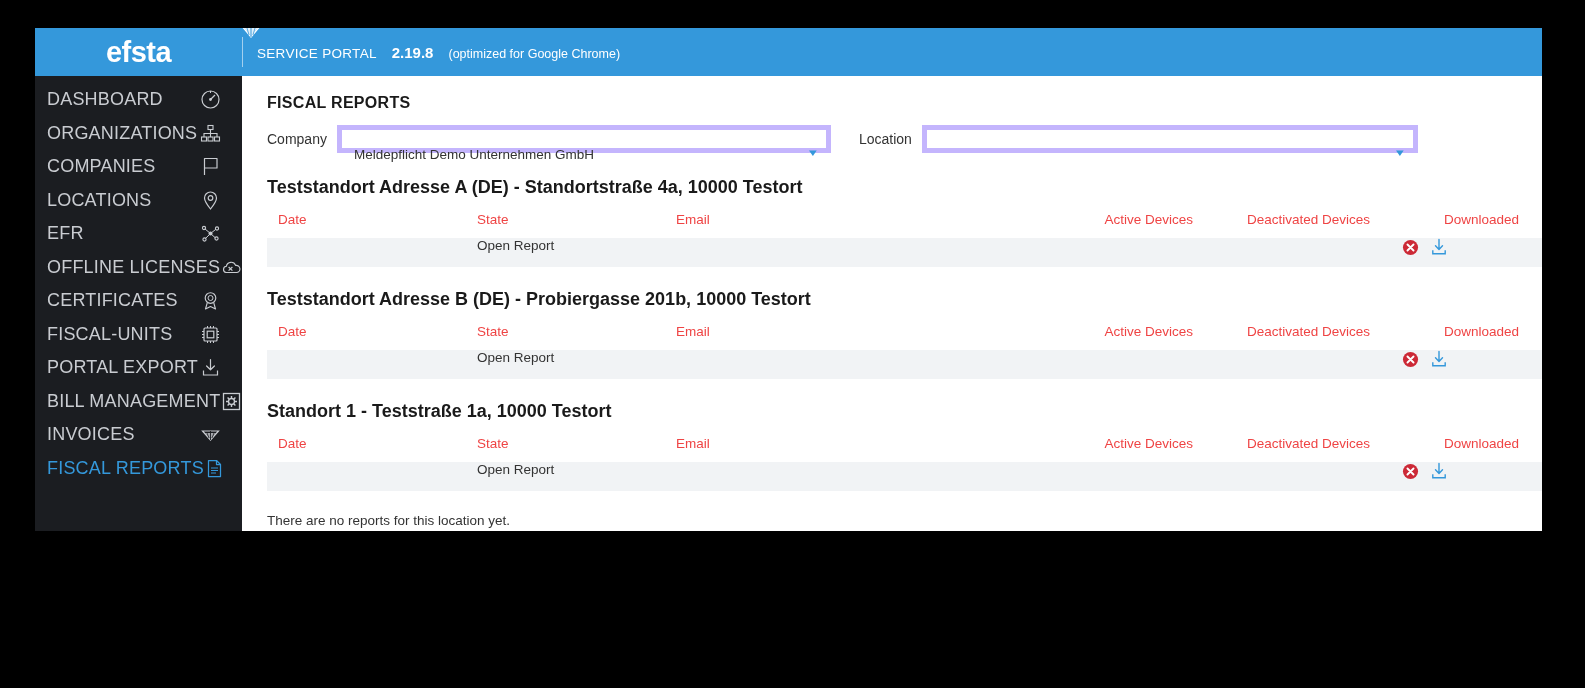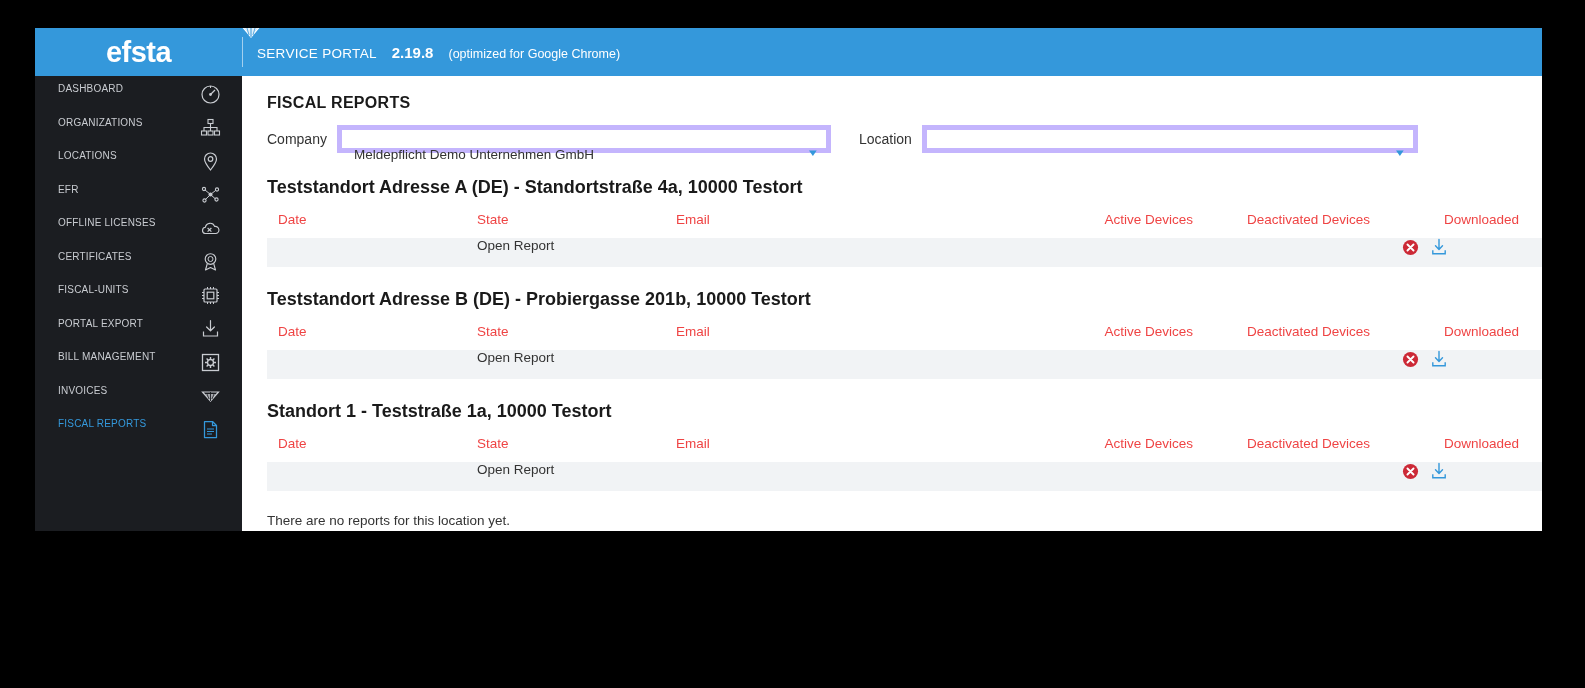--- a/index.html
+++ b/index.html
@@ -80,25 +80,25 @@
   .sidebar {
     width: 207px;
     background: #1b1d21;
     padding-top: 7px;
     flex: none;
     box-sizing: border-box;
   }
   .nav-item {
     height: 33.5px;
     display: flex;
-    align-items: flex-start;
+    align-items: center;
     justify-content: space-between;
-    padding: 0 21px 0 23px;
+    padding: 0 21px 0 12px;
     color: #c9ccd1;
-    font-size: 10px;
+    font-size: 18px;
     letter-spacing: 0.2px;
     cursor: pointer;
     box-sizing: border-box;
   }
   .nav-item.active { color: #3498db; }
   .nav-label { white-space: nowrap; }
   .nav-icon {
     width: 22px;
     height: 22px;
     display: flex;
@@ -276,20 +276,28 @@
           <svg width="21" height="21" viewBox="0 0 21 21">
               <rect x="8" y="2.5" width="5" height="4" fill="none" stroke="#c9ccd1" stroke-width="1.1"></rect>
               <rect x="1.5" y="14" width="5" height="4" fill="none" stroke="#c9ccd1" stroke-width="1.1"></rect>
               <rect x="8" y="14" width="5" height="4" fill="none" stroke="#c9ccd1" stroke-width="1.1"></rect>
               <rect x="14.5" y="14" width="5" height="4" fill="none" stroke="#c9ccd1" stroke-width="1.1"></rect>
               <path d="M10.5 6.5 V10.5 M4 14 V10.5 H17 V14 M10.5 10.5 V14" fill="none" stroke="#c9ccd1" stroke-width="1.1"></path>
             </svg>
         </span>
       </div>
 
+      <div class="nav-item">
+        <span class="nav-label">COMPANIES</span>
+        <span class="nav-icon">
+          <svg width="21" height="21" viewBox="0 0 21 21">
+              <path d="M4.5 19 V2.5 H17 V12 H4.5" fill="none" stroke="#c9ccd1" stroke-width="1.2" stroke-linejoin="round"></path>
+            </svg>
+        </span>
+      </div>
 
       <div class="nav-item">
         <span class="nav-label">LOCATIONS</span>
         <span class="nav-icon">
           <svg width="21" height="21" viewBox="0 0 21 21">
               <path d="M10.5 19 C10.5 19 16.5 11.5 16.5 8 A6 6 0 0 0 4.5 8 C4.5 11.5 10.5 19 10.5 19 Z" fill="none" stroke="#c9ccd1" stroke-width="1.2"></path>
               <circle cx="10.5" cy="8" r="2.3" fill="none" stroke="#c9ccd1" stroke-width="1.2"></circle>
             </svg>
         </span>
       </div>

